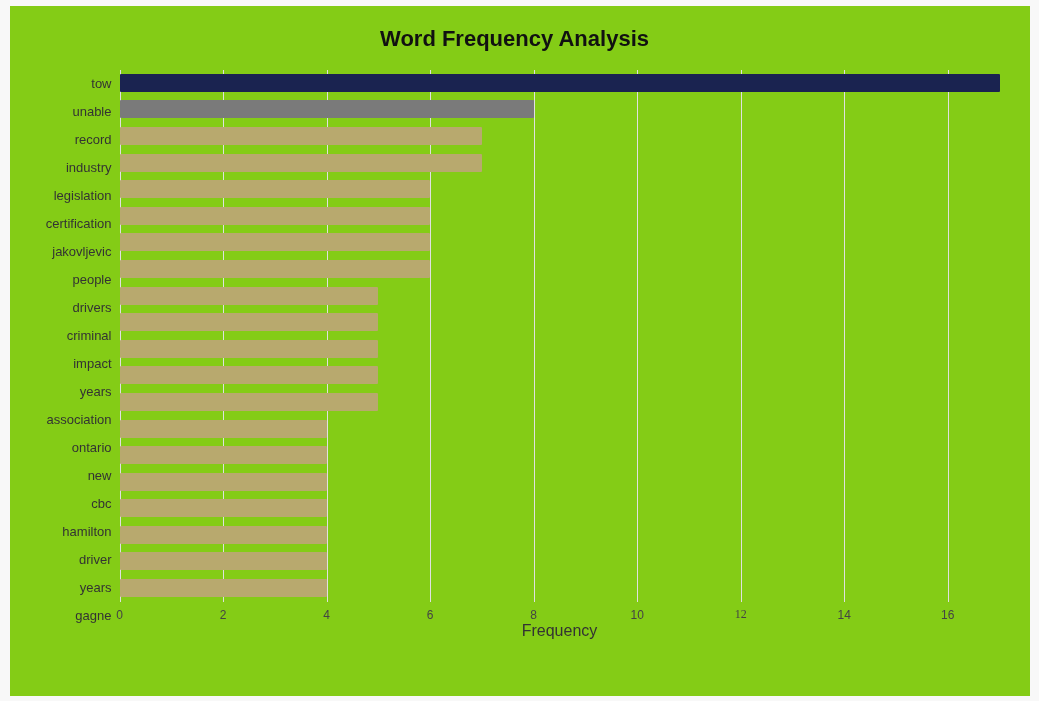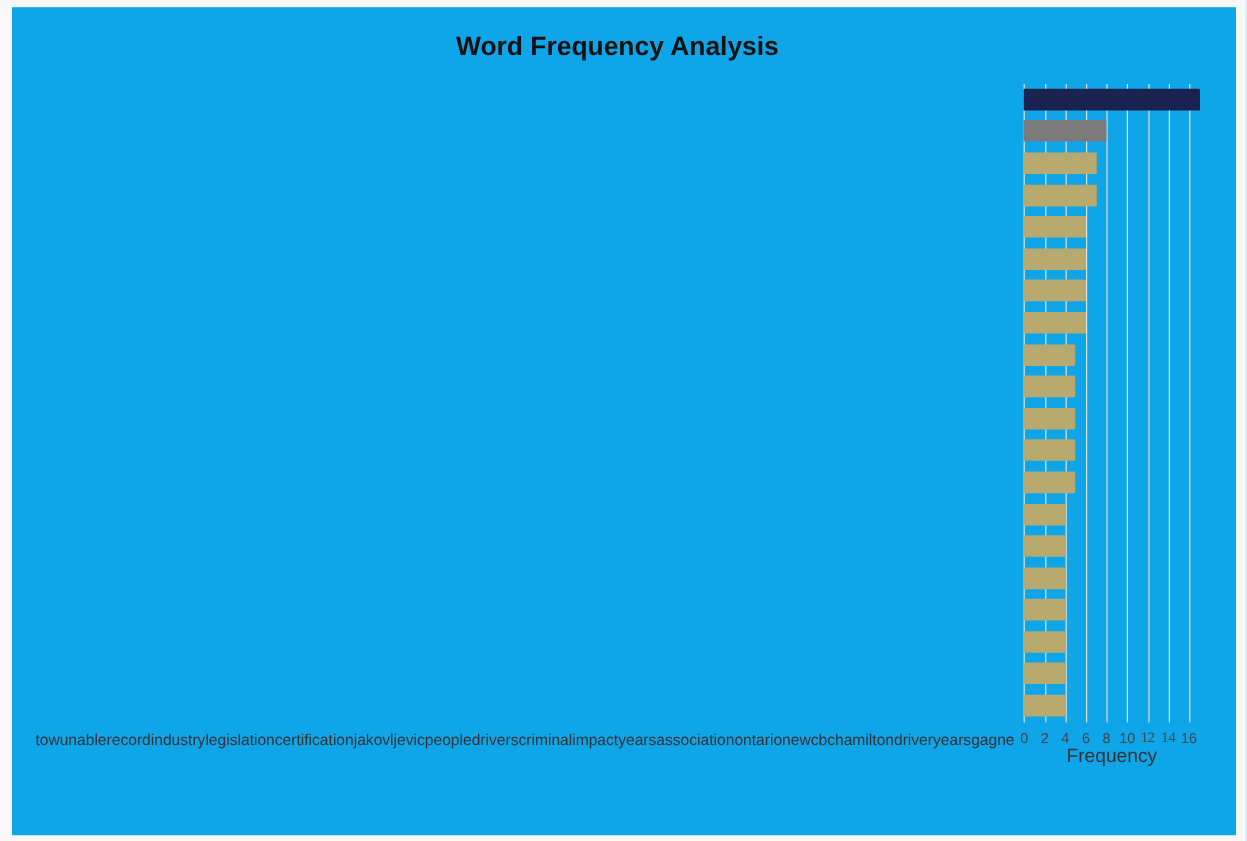--- a/index.html
+++ b/index.html
@@ -6,41 +6,42 @@
     body {
       background: #f8f8f8;
       font-family: Arial, sans-serif;
       width: 1039px;
       height: 701px;
       display: flex;
       align-items: center;
       justify-content: center;
     }
     .chart-container {
-      background: #0ea5e9;
+      background: #84cc16;
       width: 1020px;
       height: 690px;
       padding: 20px 30px 60px 20px;
       position: relative;
     }
     .chart-title {
       text-align: center;
       font-size: 22px;
       font-weight: bold;
       color: #111;
       margin-bottom: 18px;
     }
     .chart-area {
       display: flex;
       width: 100%;
       height: calc(100% - 50px);
       position: relative;
     }
     .y-axis {
       display: flex;
+      flex-direction: column;
       justify-content: space-around;
       align-items: flex-end;
       min-width: 90px;
       padding-right: 8px;
       padding-top: 0px;
     }
     .y-label {
       font-size: 13px;
       color: #333;
       text-align: right;
@@ -218,18 +219,18 @@
         </div>
       <div class="x-axis" id="x-axis">
         <span class="x-axis-label">Frequency</span>
       <span class="x-tick" style="left: 0%;">0</span>
           <span class="x-tick" style="left: 11.7647%;">2</span>
           <span class="x-tick" style="left: 23.5294%;">4</span>
           <span class="x-tick" style="left: 35.2941%;">6</span>
           <span class="x-tick" style="left: 47.0588%;">8</span>
           <span class="x-tick" style="left: 58.8235%;">10</span>
           <span class="x-tick" style="left: 70.5882%; font-family: Liberation Serif, serif;">12</span>
-          <span class="x-tick" style="left: 82.3529%; font-family: Liberation Serif, serif;">14</span>
+          <span class="x-tick" style="left: 82.3529%;">14</span>
           <span class="x-tick" style="left: 94.1176%; margin-top: 20px;">16</span>
         </div>
     </div>
   </div>
 </div>
 
 </body></html>

